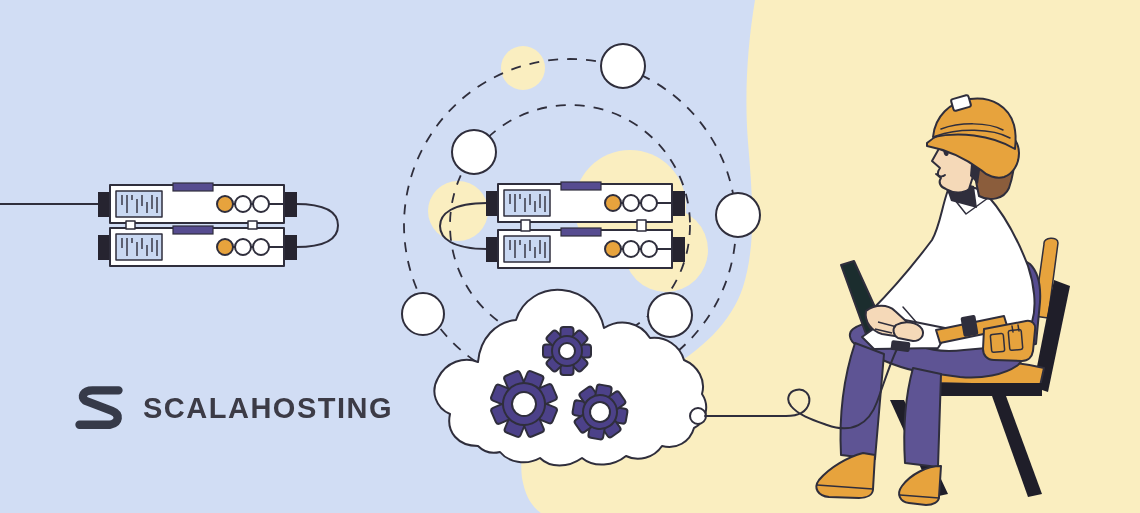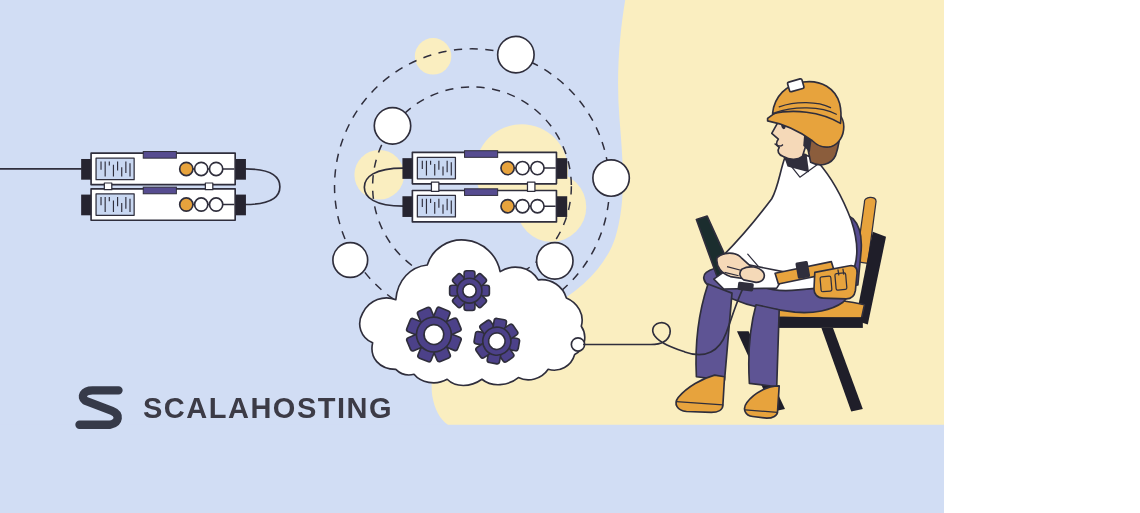--- a/index.html
+++ b/index.html
@@ -1,17 +1,17 @@
 <!DOCTYPE html>
 <html style="--bg: #d1ddf4; --blob: #faeec0; --outline: #2f2e3c; --capDark: #262430; --purple: #564c90; --gear: #4c4189; --pants: #5e5494; --orange: #e7a33d; --panel: #c9d8f2; --skin: #f5d9b8; --hair: #8b5d3c; --laptop: #1b2d2e; --chair: #1f1e29; --white: #ffffff; --logoIcon: #363a49; --logoText: #3c3b46;"><head>
 <meta charset="utf-8">
 <style>
   html,body { margin:0; padding:0; background:#ffffff; }
   .stage {
-    position:relative; width:944px; height:513px; overflow:hidden;
+    position:relative; width:1140px; height:513px; overflow:hidden;
     background: var(--bg);
     font-family: "Liberation Sans", sans-serif;
   }
   .stage svg.scene { position:absolute; inset:0; display:block; }
   
   .s  { stroke: var(--outline); stroke-width:2; stroke-linejoin:round; stroke-linecap:round; }
   .s1 { stroke: var(--outline); stroke-width:1.5; stroke-linejoin:round; stroke-linecap:round; }
   .dash { fill:none; stroke: var(--outline); stroke-width:1.8; stroke-dasharray:10 9; }
   .fN { fill:none; } .fW { fill:var(--white); } .fO { fill:var(--orange); }
   .fP { fill:var(--purple); } .fG { fill:var(--gear); } .fSk { fill:var(--skin); }

